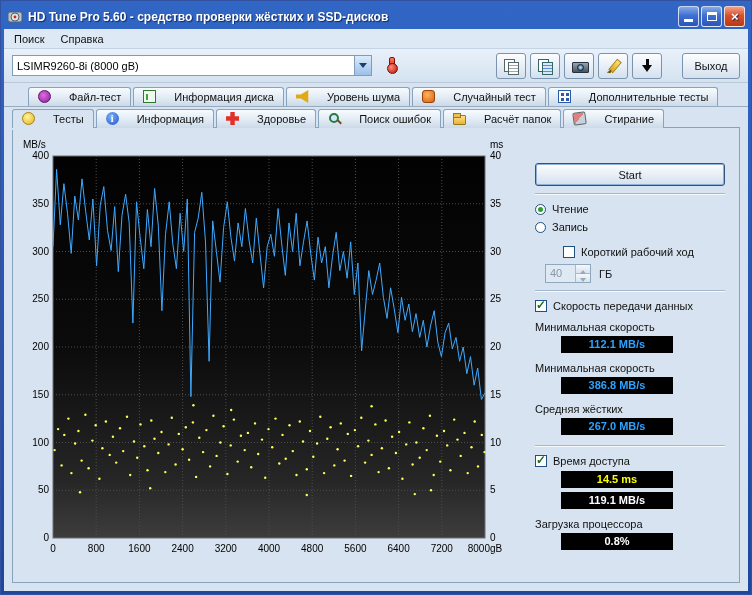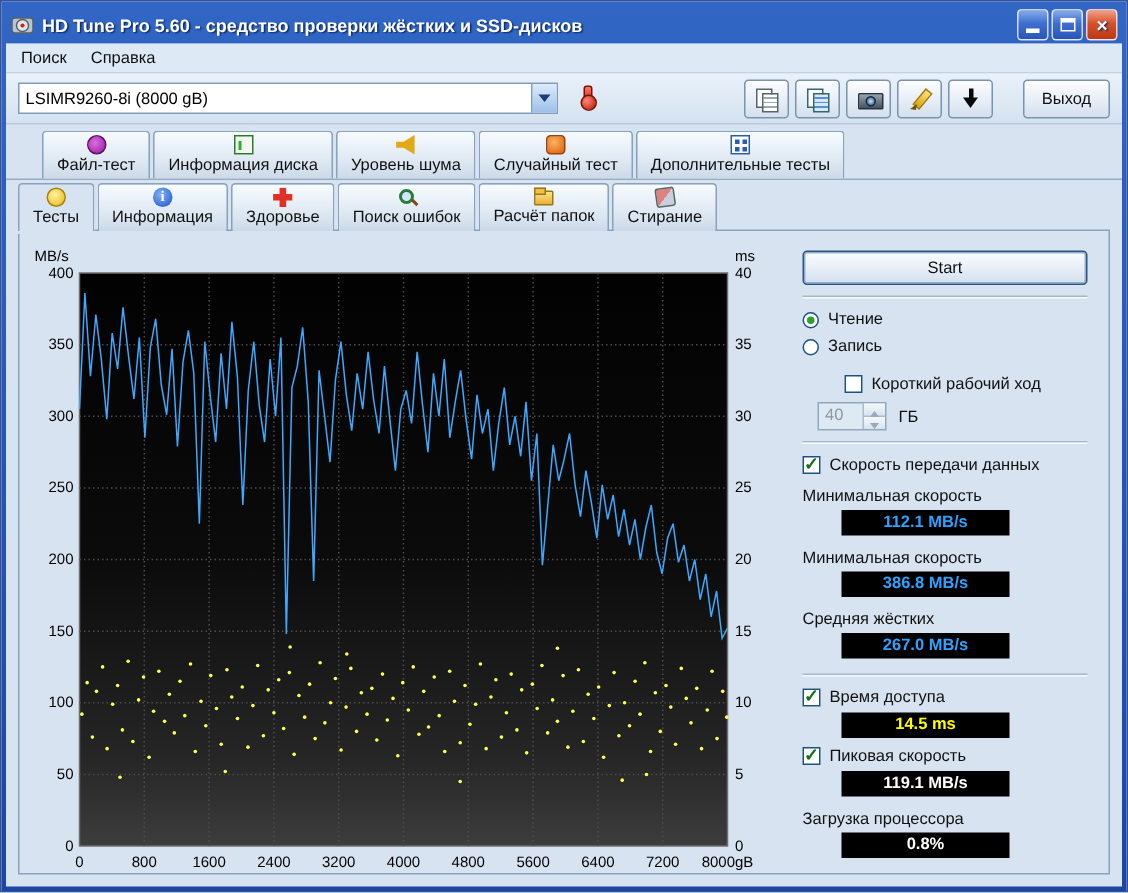--- a/index.html
+++ b/index.html
@@ -57,23 +57,23 @@
   .pen-icon::before{content:"";position:absolute;left:7px;top:1px;width:4px;height:12px;transform:rotate(40deg);
     background:linear-gradient(#ffe27a,#d9a511);border:1px solid #a67c08;}
   .pen-icon::after{content:"";position:absolute;left:2px;bottom:1px;width:0;height:0;
     border-left:4px solid transparent;border-bottom:4px solid #6e5206;transform:rotate(10deg);}
   .save-arrow-icon::before{content:"";position:absolute;left:7px;top:1px;width:3px;height:7px;background:#0a0a0a;}
   .save-arrow-icon::after{content:"";position:absolute;left:3px;top:7px;width:0;height:0;
     border-left:5px solid transparent;border-right:5px solid transparent;border-top:7px solid #0a0a0a;}
   
   .tabs-top{flex:none;display:flex;gap:2px;padding:4px 8px 0 24px;border-bottom:1px solid #97accl;border-bottom:1px solid #97acc1;}
   .tabs-bottom{flex:none;display:flex;gap:2px;padding:2px 8px 0 8px;position:relative;z-index:2;}
-  .tab{display:flex;align-items:center;gap:1px;padding:2px 9px 3px;font-size:11px;color:#111;white-space:nowrap;
+  .tab{display:flex;align-items:center;gap:18px;padding:2px 9px 3px;font-size:11px;color:#111;white-space:nowrap;
     border:1px solid #88a3bd;border-bottom:none;border-radius:3px 3px 0 0;
-    background:linear-gradient(#f7fbfe,#dfe9f3 60%,#ccd9e8);flex-direction:column;}
+    background:linear-gradient(#f7fbfe,#dfe9f3 60%,#ccd9e8);}
   .tab.active{background:#d7e3f0;box-shadow:0 2px 0 #d7e3f0;}
   
   .ic{width:13px;height:13px;display:inline-block;position:relative;flex:none;}
   .gauge-icon{background:radial-gradient(circle at 40% 38%,#e06ae0,#8a1f9a);border:1px solid #5e1168;border-radius:50%;}
   .monitor-icon{background:#f2f8f0;border:1px solid #2d7a2d;}
   .monitor-icon::after{content:"";position:absolute;left:2px;bottom:2px;width:2px;height:6px;background:#2fae2f;
     box-shadow:3px 2px 0 -2px #2fae2f,6px 1px 0 -1px #2fae2f;}
   .speaker-icon{background:#e0a915;clip-path:polygon(0 35%,38% 35%,95% 0,95% 100%,38% 65%,0 65%);}
   .random-icon{background:radial-gradient(circle at 40% 35%,#ffb35e,#d95f0e);border:1px solid #9a420a;border-radius:3px;}
   .extra-icon{background:#fff;border:1px solid #2a5cab;}
@@ -468,24 +468,20 @@
         <div class="valbox" style="color: rgb(45, 162, 255);">267.0 MB/s</div>
 
         <div class="divider"></div>
 
         <div class="opt-row">
           <span class="checkbox on"></span>
           <span>Время доступа</span>
         </div>
         <div class="valbox" style="color: rgb(255, 255, 0);">14.5 ms</div>
 
-        <div class="opt-row">
-          <span class="checkbox on"></span>
-          <span>Пиковая скорость</span>
-        </div>
         <div class="valbox" style="color: rgb(255, 255, 255);">119.1 MB/s</div>
 
         <div class="plain-lbl">Загрузка процессора</div>
         <div class="valbox" style="color: rgb(255, 255, 255);">0.8%</div>
       </div>
     </div>
   </div>
 </div>
 
 </body></html>

